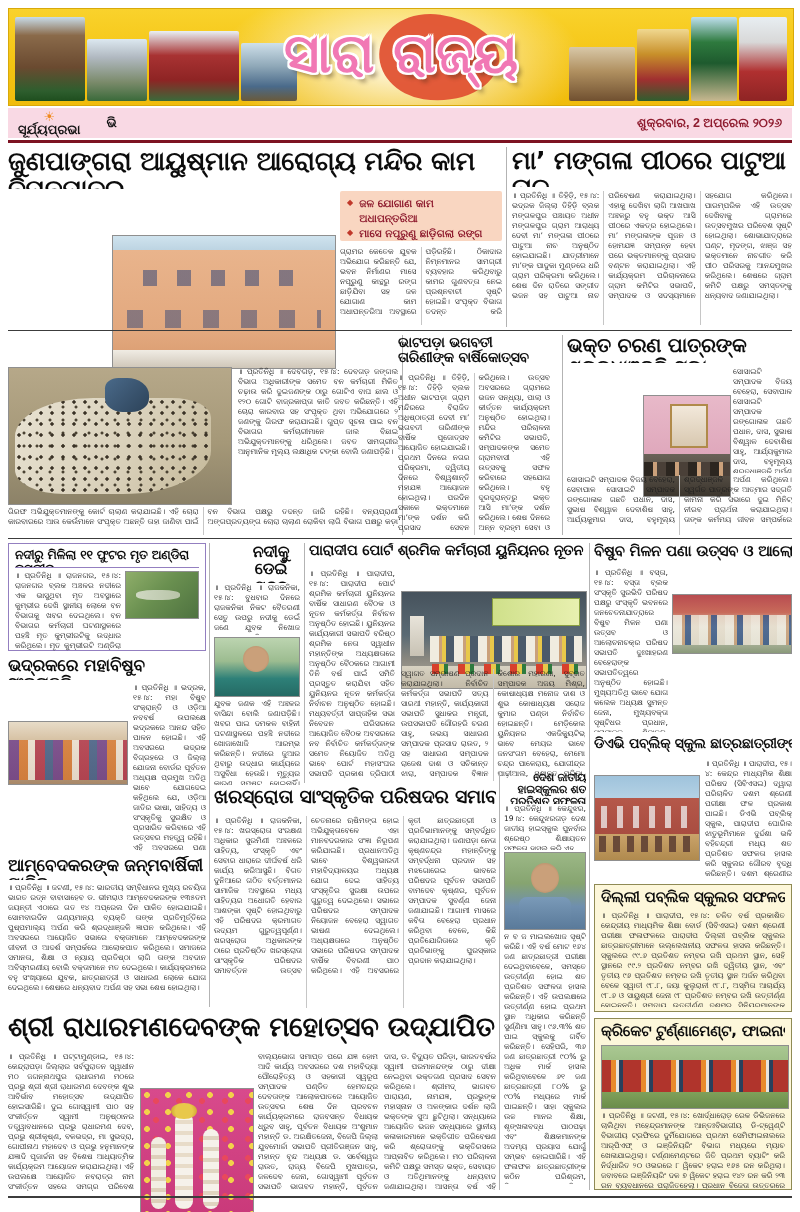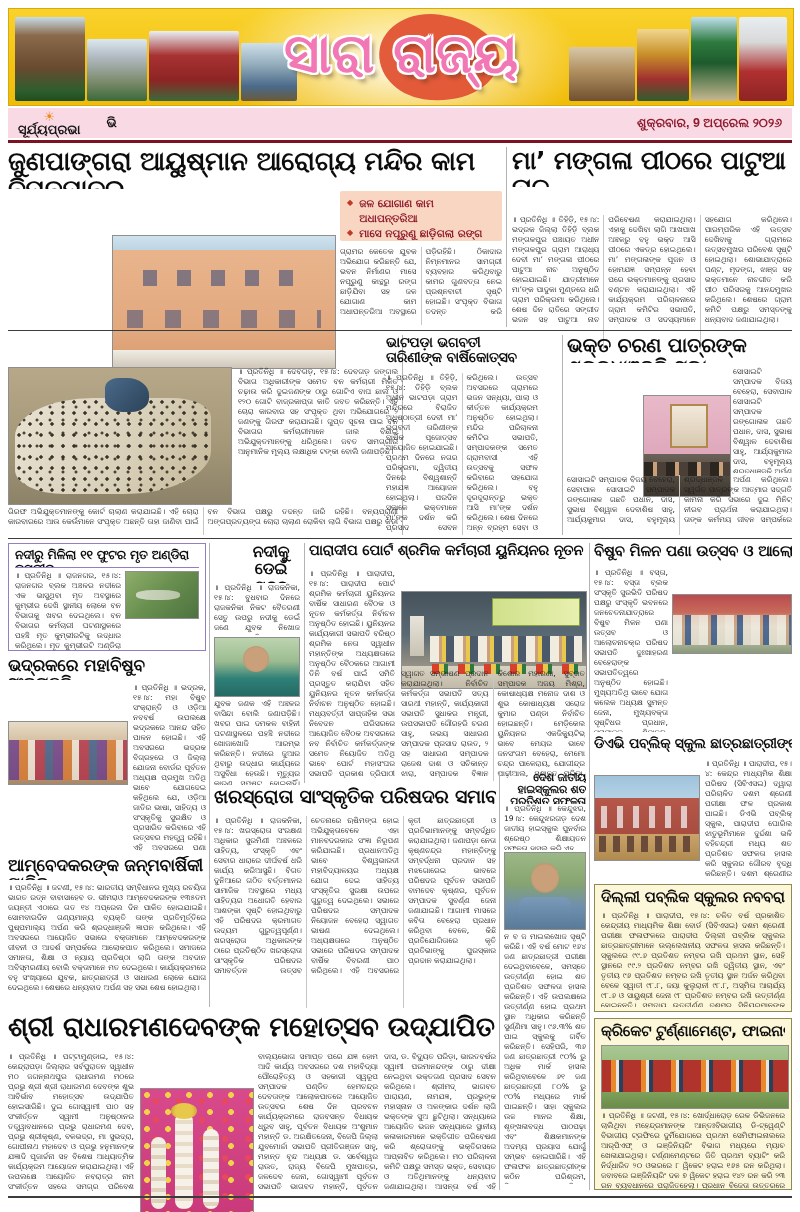--- a/index.html
+++ b/index.html
@@ -4,21 +4,21 @@
 <style>
   html,body{margin:0;padding:0;background:#e9e9e9;}
   .page{position:relative;width:800px;height:1212px;background:#ffffff;margin:0 auto;
         font-family:"Liberation Sans","DejaVu Sans",sans-serif;overflow:hidden;padding-left:12px;}
   .abs{position:absolute;}
   .hl{font-weight:bold;color:#0c0c0c;line-height:1.08;margin:0;overflow:hidden;
       font-family:"DejaVu Sans","Liberation Sans",sans-serif;letter-spacing:-0.3px;}
   .body{font-size:7.6px;line-height:1.32;text-align:justify;color:#1c1c1c;overflow:hidden;
         font-family:"DejaVu Sans","Liberation Sans",sans-serif;}
   .c2{column-count:2;column-gap:9px;column-rule:1px solid #c6c6c6;}
-  .c3{column-count:3;column-gap:9px;column-rule:1px solid #c6c6c6;margin-top:24px;}
+  .c3{column-count:3;column-gap:9px;column-rule:1px solid #c6c6c6;}
   .vdiv{position:absolute;width:1px;background:#b3b3b3;}
   .ph{position:relative;overflow:hidden;border:1px solid #8f8f8f;background:#cfcabc;}
   .ph .s{position:absolute;left:0;right:0;}
   
   .banner{background:
       radial-gradient(ellipse 260px 120px at 50% 55%, rgba(255,255,255,.95) 0%, rgba(255,255,255,0) 70%),
       linear-gradient(180deg,#f9d22c 0%,#f4c311 60%,#f0bc0c 100%);
       border:1px solid #d8a90a;}
   .tile{position:absolute;bottom:4px;border-radius:2px;}
   .map{position:absolute;width:120px;height:86px;background:#e05233;
@@ -66,21 +66,21 @@
   </div>
 
   <div class="abs strip" style="left:8px;top:108px;width:784px;height:30px;">
     <div class="lft">
       <span style="display:inline-flex;flex-direction:column;align-items:center;line-height:1;">
         <span class="sun">☀</span>
         <span>ସୂର୍ଯ୍ୟପ୍ରଭା</span>
       </span>
       <span>ଭି</span>
     </div>
-    <div class="rgt">ଶୁକ୍ରବାର, 9 ଅପ୍ରେଲ ୨୦୨୬</div>
+    <div class="rgt">ଶୁକ୍ରବାର, 2 ଅପ୍ରେଲ ୨୦୨୬</div>
   </div>
   <div class="abs rule-maroon" style="left:8px;top:140px;width:784px;height:3px;"></div>
 
   <section class="abs" style="left:8px;top:147px;width:494px;height:180px;">
     <h1 class="hl" style="font-size:26px;height:42px;">ଜୁଣପାଙ୍ଗରା ଆୟୁଷ୍ମାନ ଆରୋଗ୍ୟ ମନ୍ଦିର କାମ ନିମ୍ନମାନର</h1>
     <div class="abs ph" style="left:104px;top:46px;width:222px;height:132px;">
       <div class="s" style="top:0;height:14px;background:linear-gradient(180deg,#cfe3ee,#bdd4e2);"></div>
       <div class="s" style="top:14px;height:118px;background:linear-gradient(180deg,#e9b48c 0%,#e2a87e 70%,#d89a6e 100%);"></div>
       <div class="s" style="top:34px;height:16px;left:30px;right:30px;background:repeating-linear-gradient(90deg,rgba(50,70,120,.55) 0 14px,transparent 14px 34px);"></div>
       <div class="s" style="top:74px;height:18px;left:14px;right:14px;background:repeating-linear-gradient(90deg,rgba(50,70,120,.5) 0 16px,transparent 16px 38px);"></div>
@@ -117,21 +117,21 @@
            linear-gradient(120deg,#e8e2d2 0%,#d8cfb8 60%,#c4b898 100%);
            background-size:11px 11px,13px 13px,100% 100%;border-radius:40% 20% 45% 25%;"></div>
       <div class="s" style="top:10px;height:34px;left:96px;width:44px;background:linear-gradient(135deg,#4a6a8a,#2c4258);border-radius:30% 50% 40% 40%;"></div>
     </div>
     <div class="abs body" style="left:230px;top:32px;width:160px;height:136px;">॥ ପ୍ରତିନିଧି ॥ ଦେବଗଡ଼, ୧୫।୪: ଦେବଗଡ଼ ଜଙ୍ଗଲ ବିଭାଗ ଅଧିକାରୀଙ୍କ ସମେତ ବନ କର୍ମଚାରୀ ମିଳିତ ଚଢ଼ାଉ କରି ଦୁଇଜଣଙ୍କ ଠାରୁ ଗୋଟିଏ ବାଘ ଛାଲ ଓ ୧୨୦ ଗୋଟି ବାଜ୍ରକାପ୍ତା କାତି ଜବତ କରିଛନ୍ତି। ଏହି ଚୋରା କାରବାର ସହ ସଂପୃକ୍ତ ଥିବା ଅଭିଯୋଗରେ ୨ ଜଣଙ୍କୁ ଗିରଫ କରାଯାଇଛି। ଗୁପ୍ତ ସୂଚନା ପାଇ ବନ ବିଭାଗର କର୍ମଚାରୀମାନେ ଜାଲ ବିଛାଇ ଅଭିଯୁକ୍ତମାନଙ୍କୁ ଧରିଥିଲେ। ଜବତ ସାମଗ୍ରୀର ଆନୁମାନିକ ମୂଲ୍ୟ ଲକ୍ଷାଧିକ ଟଙ୍କା ବୋଲି ଜଣାପଡ଼ିଛି।</div>
     <div class="abs body c2" style="left:0;top:172px;width:390px;height:28px;">ଗିରଫ ଅଭିଯୁକ୍ତମାନଙ୍କୁ କୋର୍ଟ ଚାଲାଣ କରାଯାଇଛି। ଏହି ଚୋରା କାରବାରରେ ଆଉ କେଉଁମାନେ ସଂପୃକ୍ତ ଅଛନ୍ତି ତାହା ଜାଣିବା ପାଇଁ ବନ ବିଭାଗ ପକ୍ଷରୁ ତଦନ୍ତ ଜାରି ରହିଛି। ବନ୍ୟପ୍ରାଣୀ ଅଙ୍ଗପ୍ରତ୍ୟଙ୍ଗ ଚୋରା ଚାଲାଣ ରୋକିବା ଲାଗି ବିଭାଗ ପକ୍ଷରୁ କଡ଼ା ପଦକ୍ଷେପ ନିଆଯାଉଥିବା ଅଧିକାରୀ ସୂଚନା ଦେଇଛନ୍ତି। ଏହି ଘଟଣା ଅଞ୍ଚଳରେ ଚାଞ୍ଚଲ୍ୟ ଖେଳାଇ ଦେଇଛି।</div>
   </section>
 
   <div class="vdiv" style="left:402px;top:335px;height:200px;"></div>
 
-  <section class="abs" style="left:386px;top:335px;width:152px;height:200px;">
+  <section class="abs" style="left:398px;top:335px;width:152px;height:200px;">
     <h1 class="hl" style="font-size:14px;height:34px;">ଭାଟପଡ଼ା ଭଗବତୀ ତାରିଣୀଙ୍କ ବାର୍ଷିକୋତ୍ସବ</h1>
     <div class="abs body c2" style="left:0;top:38px;width:152px;height:162px;">॥ ପ୍ରତିନିଧି ॥ ତିହିଡ଼ି, ୧୫।୪: ତିହିଡ଼ି ବ୍ଲକ ଅଧୀନ ଭାଟପଡ଼ା ଗ୍ରାମ ମନ୍ଦିରରେ ବିରାଜିତ ଅଧିଷ୍ଠାତ୍ରୀ ଦେବୀ ମା’ ଭଗବତୀ ତାରିଣୀଙ୍କ ବାର୍ଷିକ ପୂଜୋତ୍ସବ ଆୟୋଜିତ ହୋଇଯାଇଛି। ପ୍ରଥମ ଦିନରେ ନଗର ପରିକ୍ରମା, ଦ୍ୱିତୀୟ ଦିନରେ ବିଶ୍ୱଶାନ୍ତି ମହାଯଜ୍ଞ ଆୟୋଜନ ହୋଇଥିଲା। ପରଦିନ ସକାଳେ ଭକ୍ତମାନେ ମା’ଙ୍କ ଦର୍ଶନ କରି ପ୍ରସାଦ ସେବନ କରିଥିଲେ। ଉତ୍ସବ ଅବସରରେ ଗ୍ରାମରେ ଭଜନ ସନ୍ଧ୍ୟା, ପାଲା ଓ କୀର୍ତ୍ତନ କାର୍ଯ୍ୟକ୍ରମ ଅନୁଷ୍ଠିତ ହୋଇଥିଲା। ମନ୍ଦିର ପରିଚାଳନା କମିଟିର ସଭାପତି, ସମ୍ପାଦକଙ୍କ ସମେତ ଗ୍ରାମବାସୀ ଏହି ଉତ୍ସବକୁ ସଫଳ କରିବାରେ ସହଯୋଗ କରିଥିଲେ। ବହୁ ଦୂରଦୂରାନ୍ତରୁ ଭକ୍ତ ଆସି ମା’ଙ୍କ ଦର୍ଶନ କରିଥିଲେ। ଶେଷ ଦିନରେ ଅନ୍ନ ବ୍ରହ୍ମ ସେବା ଓ ଧନ୍ୟବାଦ ଅର୍ପଣ କରାଯାଇଥିଲା।</div>
   </section>
 
   <div class="vdiv" style="left:562px;top:335px;height:200px;"></div>
 
   <section class="abs" style="left:567px;top:335px;width:225px;height:200px;">
     <h1 class="hl" style="font-size:20px;height:28px;">ଭକ୍ତ ଚରଣ ପାତ୍ରଙ୍କ ଶ୍ରଦ୍ଧାଞ୍ଜଳି ସଭା</h1>
     <div class="abs ph" style="left:76px;top:32px;width:86px;height:100px;">
       <div class="s" style="top:0;height:58px;background:linear-gradient(180deg,#e8b9c9 0%,#dfa8bc 100%);"></div>
@@ -240,21 +240,21 @@
         <div class="s" style="top:22px;height:38px;background:linear-gradient(180deg,#b5584a 0%,#a84c40 100%);"></div>
         <div class="s" style="top:30px;height:22px;left:6px;right:6px;background:repeating-linear-gradient(90deg,rgba(240,240,240,.75) 0 6px,transparent 6px 16px);"></div>
         <div class="s" style="bottom:0;height:26px;background:linear-gradient(180deg,#caa36a,#b08a4e);"></div>
         <div class="s" style="bottom:8px;height:16px;left:4px;right:4px;background:repeating-linear-gradient(90deg,#6a4a38 0 7px,transparent 7px 14px);"></div>
       </div>
       <div class="body">॥ ପ୍ରତିନିଧି ॥ ପାରାଦୀପ, ୧୫।୪: କେନ୍ଦ୍ର ମାଧ୍ୟମିକ ଶିକ୍ଷା ପରିଷଦ (ସିବିଏସଇ) ଦ୍ୱାରା ପରିଚାଳିତ ଦଶମ ଶ୍ରେଣୀ ପରୀକ୍ଷା ଫଳ ପ୍ରକାଶ ପାଇଛି। ଡିଏଭି ପବ୍ଲିକ୍ ସ୍କୁଲ, ପାରାଦୀପ ଘୋରିଲ ଝାତୁଭୂମିମାନେ ଦୁର୍ଦ୍ଦଶା ଭଳି ବହିଚନ୍ଦ୍ରୀ ମଧ୍ୟ ଶତ ପ୍ରତିଶତ ସଫଳତା ହାସଲ କରି ସ୍କୁଲର ଗୌରବ ବୃଦ୍ଧି କରିଛନ୍ତି। ଦଶମ ଶ୍ରେଣୀର ୯୬ ଜଣ ଛାତ୍ରଛାତ୍ରୀ ବୋର୍ଡ ପରୀକ୍ଷା ଦେଇଥିବାବେଳେ ୧୬ ଜଣ ଛାତ୍ରଛାତ୍ରୀ ୯୦ ପ୍ରତିଶତରୁ ଊର୍ଦ୍ଧ୍ୱ ନମ୍ବର ରଖି ଉତ୍ତୀର୍ଣ୍ଣ ହୋଇଛନ୍ତି। ସ୍କୁଲର ସର୍ବୋଚ୍ଚ ୯୯.୩ ପ୍ରତିଶତ ନମ୍ବର ରଖିଛନ୍ତି। ଶିକ୍ଷକ ଶିକ୍ଷୟିତ୍ରୀଙ୍କୁ ପ୍ରଶଂସା ଜଣାଇଛନ୍ତି। ଆଞ୍ଚଳିକ ନିର୍ଦ୍ଦେଶକ ଡକ୍ଟର, ଡି ଶତପଥୀ ଓ ଅକାଡ଼େମିକ ଅଧ୍ୟକ୍ଷା ଡ. ସୁଜାତା ସାହୁ ଶୁଭେଚ୍ଛା ଜଣାଇଛନ୍ତି।</div>
     </div>
   </section>
 
   <section class="abs ybox" style="left:594px;top:884px;width:198px;height:128px;">
-    <h2 class="hl" style="font-size:15px;height:20px;white-space:nowrap;">ଦିଲ୍ଲୀ ପବ୍ଲିକ ସ୍କୁଲର ନବବରା</h2>
+    <h2 class="hl" style="font-size:15px;height:20px;white-space:nowrap;">ଦିଲ୍ଲୀ ପବ୍ଲିକ ସ୍କୁଲର ସଫଳତା</h2>
     <div class="body" style="height:96px;margin-top:2px;">॥ ପ୍ରତିନିଧି ॥ ପାରାଦୀପ, ୧୫।୪: ଚଳିତ ବର୍ଷ ପ୍ରକାଶିତ କେନ୍ଦ୍ରୀୟ ମାଧ୍ୟମିକ ଶିକ୍ଷା ବୋର୍ଡ (ସିବିଏସଇ) ଦଶମ ଶ୍ରେଣୀ ପରୀକ୍ଷା ଫଳାଫଳରେ ପାରାଦୀପ ଦିଲ୍ଲୀ ପବ୍ଲିକ ସ୍କୁଲର ଛାତ୍ରଛାତ୍ରୀମାନେ ଉଲ୍ଲେଖନୀୟ ସଫଳତା ହାସଲ କରିଛନ୍ତି। ସ୍କୁଲରେ ୯୯.୬ ପ୍ରତିଶତ ନମ୍ବର ରଖି ପ୍ରଥମ ସ୍ଥାନ, ସେହି ସ୍ଥାନରେ ୯୯.୨ ପ୍ରତିଶତ ନମ୍ବର ରଖି ଦ୍ୱିତୀୟ ସ୍ଥାନ, ଏବଂ ତୃତୀୟ ୯୬ ପ୍ରତିଶତ ନମ୍ବର ରଖି ତୃତୀୟ ସ୍ଥାନ ଅର୍ଜନ କରିଥିବା ବେଳେ ସ୍ୱାତୀ ୯୮.୮, ଜୟା କୁଲୁରାନୀ ୯୮.୮, ଅସ୍ମିତା ଆଚାର୍ଯ୍ୟ ୯୮.୬ ଓ ସାୟୁଶ୍ରୀ ଜେନା ୯୮ ପ୍ରତିଶତ ନମ୍ବର ରଖି ଉତ୍ତୀର୍ଣ୍ଣ ହୋଇଛନ୍ତି। ସମୁଦାୟ ଉତ୍ତୀର୍ଣ୍ଣ ଦଶମର ସିନିୟରମାନଙ୍କ ମଧ୍ୟରୁ ୩୫ ଜଣ ଛାତ୍ରଛାତ୍ରୀ ୯୫ ପ୍ରତିଶତରୁ ଊର୍ଦ୍ଧ୍ୱ ଛାତ୍ରଛାତ୍ରୀ ୯୦ ପ୍ରତିଶତରୁ ଅଧିକ ନମ୍ବର ରଖି ଉତ୍ତୀର୍ଣ୍ଣ ହୋଇଛନ୍ତି। ସ୍କୁଲ ଅଧ୍ୟକ୍ଷ କୃତୀ ଛାତ୍ରଛାତ୍ରୀ, ଶିକ୍ଷକ ଶିକ୍ଷୟିତ୍ରୀ ଓ ଅଭିଭାବକମାନଙ୍କୁ ଅଭିନନ୍ଦନ ଜଣାଇ ଶୁଭେଚ୍ଛା ଜ୍ଞାପନ କରିଛନ୍ତି।</div>
   </section>
 
   <section class="abs ybox" style="left:594px;top:1018px;width:198px;height:172px;">
     <h2 class="hl" style="font-size:15px;height:20px;white-space:nowrap;">କ୍ରିକେଟ ଟୁର୍ଣ୍ଣାମେଣ୍ଟ, ଫାଇନାଲରେ ଆର୍‌ପିଏଫ୍</h2>
     <div class="ph" style="width:186px;height:62px;margin:2px 0;">
       <div class="s" style="top:0;height:24px;background:linear-gradient(180deg,#aac892 0%,#96b87e 100%);"></div>
       <div class="s" style="top:14px;height:34px;background:repeating-linear-gradient(90deg,#b0342c 0 9px,#e88a2c 9px 14px,#e8e4de 14px 17px,#28405c 17px 21px,#b0342c 21px 30px);"></div>
       <div class="s" style="bottom:0;height:16px;background:linear-gradient(180deg,#7fa05a,#6a8c4a);"></div>
     </div>

